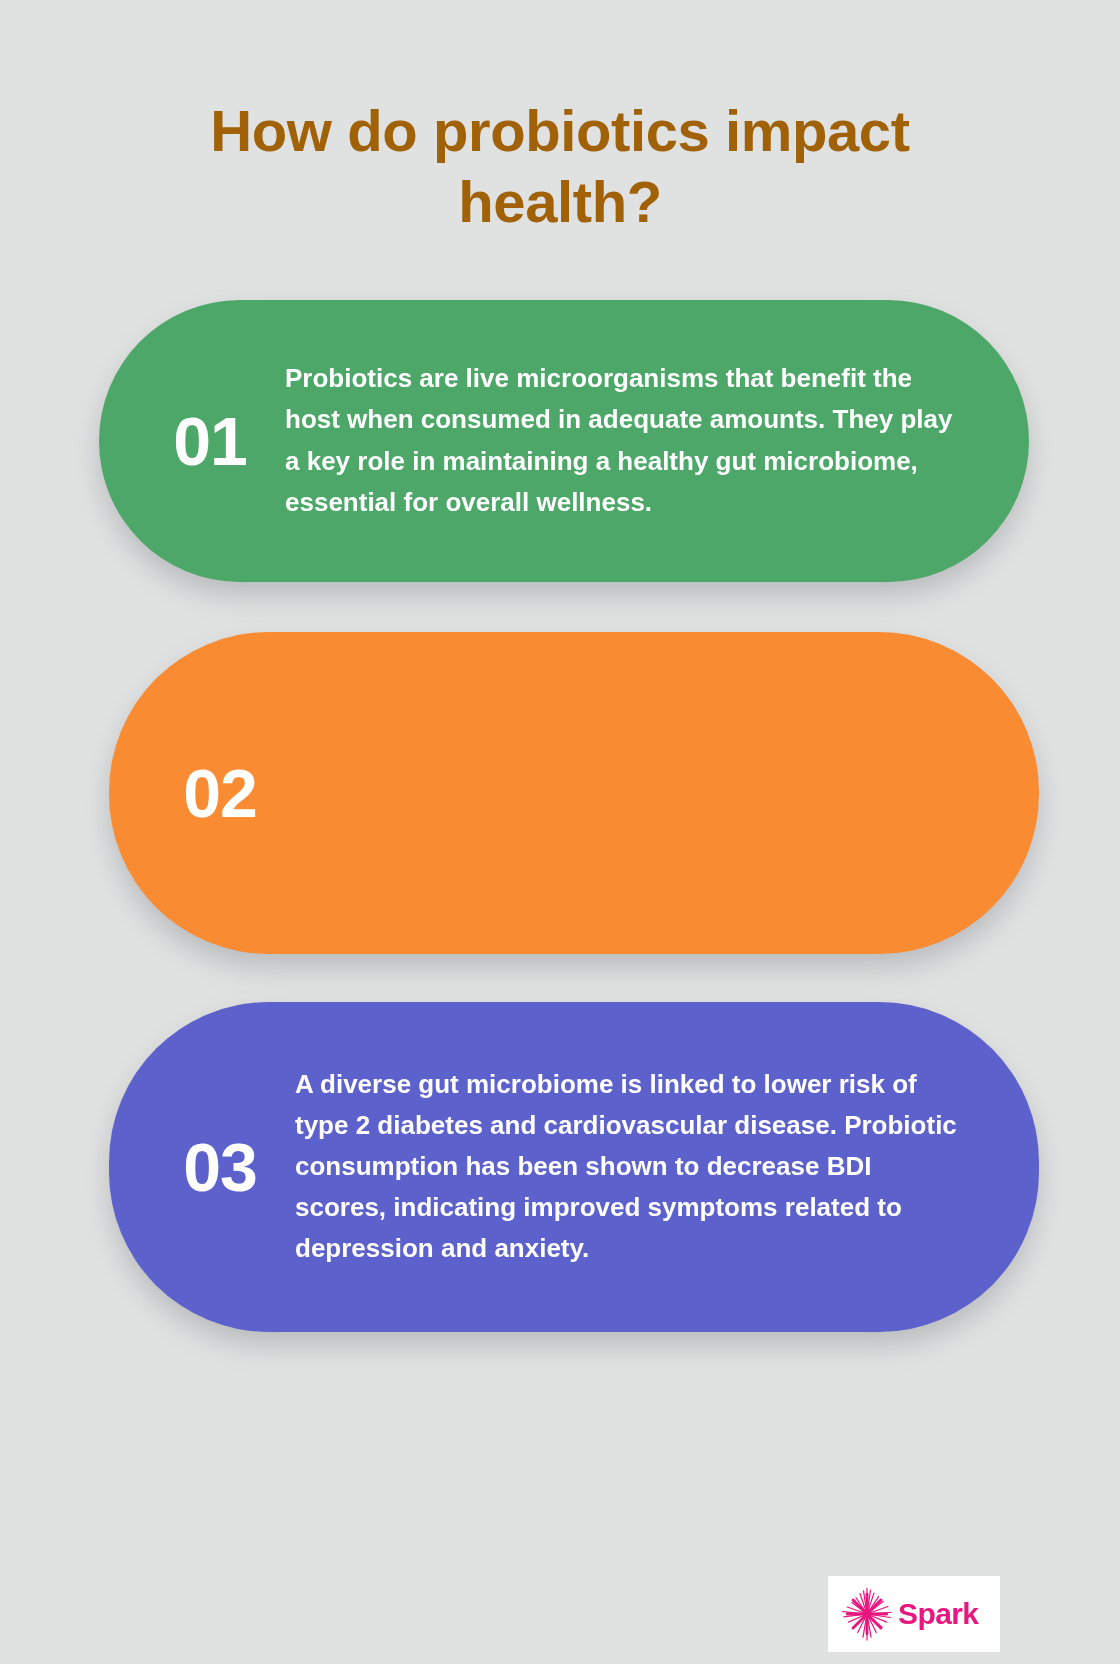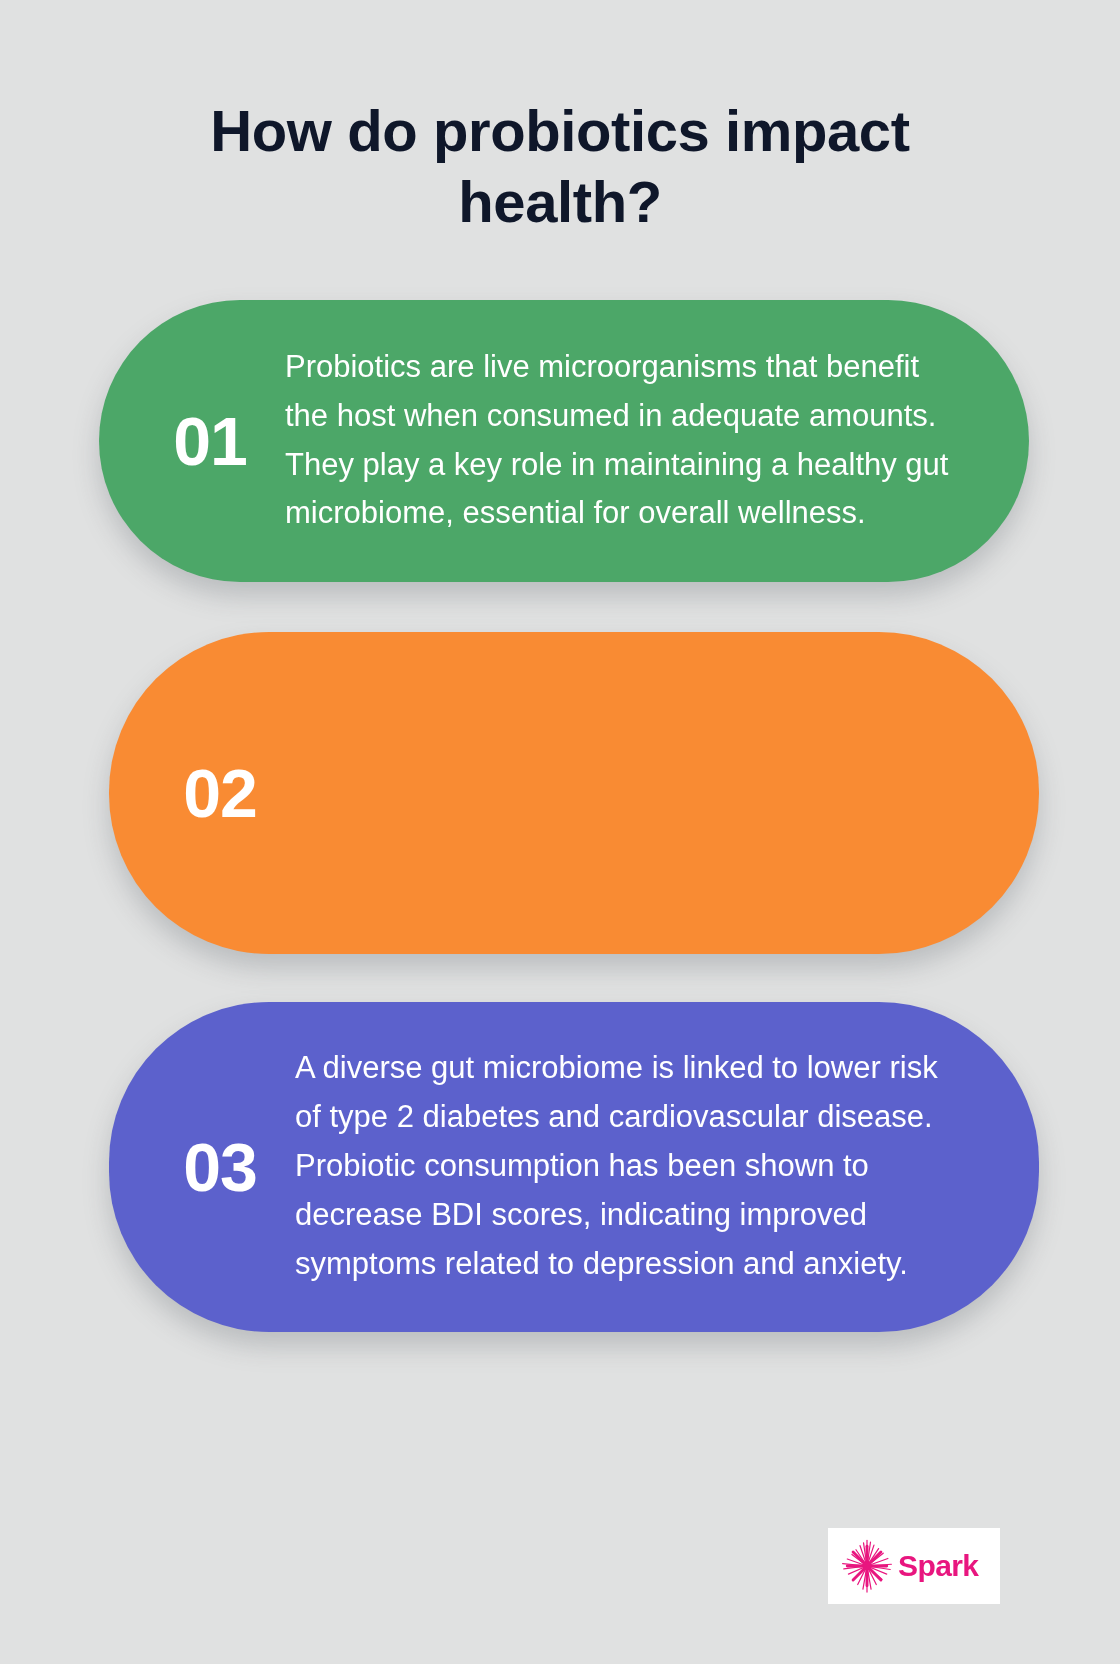--- a/index.html
+++ b/index.html
@@ -21,21 +21,21 @@
     width:860px;
     margin:0 auto;
     padding-top:96px;
     text-align:center;
   }
   .page-title {
     font-family:"Liberation Sans", sans-serif;
     font-size:58px;
     line-height:1.22;
     font-weight:bold;
-    color:#0f172a;
+    color:#a16207;
     letter-spacing:-0.4px;
   }
 
   
   .cards {
     margin-top:62px;
     display:flex;
     flex-direction:column;
     align-items:center;
   }
@@ -63,33 +63,33 @@
     font-weight:bold;
     line-height:1;
     letter-spacing:-1px;
     padding-left:36px;
   }
 
   .card-text {
     flex:1 1 auto;
     color:#ffffff;
     font-family:"Liberation Sans", sans-serif;
-    font-size:31px;
+    font-size:26px;
     line-height:1.58;
     padding-right:72px;
     padding-top:6px;
     padding-bottom:6px;
-    font-weight:normal;
+    font-weight:bold;
   }
 
   
   .logo-box {
     position:absolute;
     left:828px;
-    top:1528px;
+    top:1576px;
     width:172px;
     height:76px;
     background:#ffffff;
     display:flex;
     align-items:center;
     justify-content:flex-start;
     padding-left:10px;
   }
   .logo-mark {
     width:58px;

